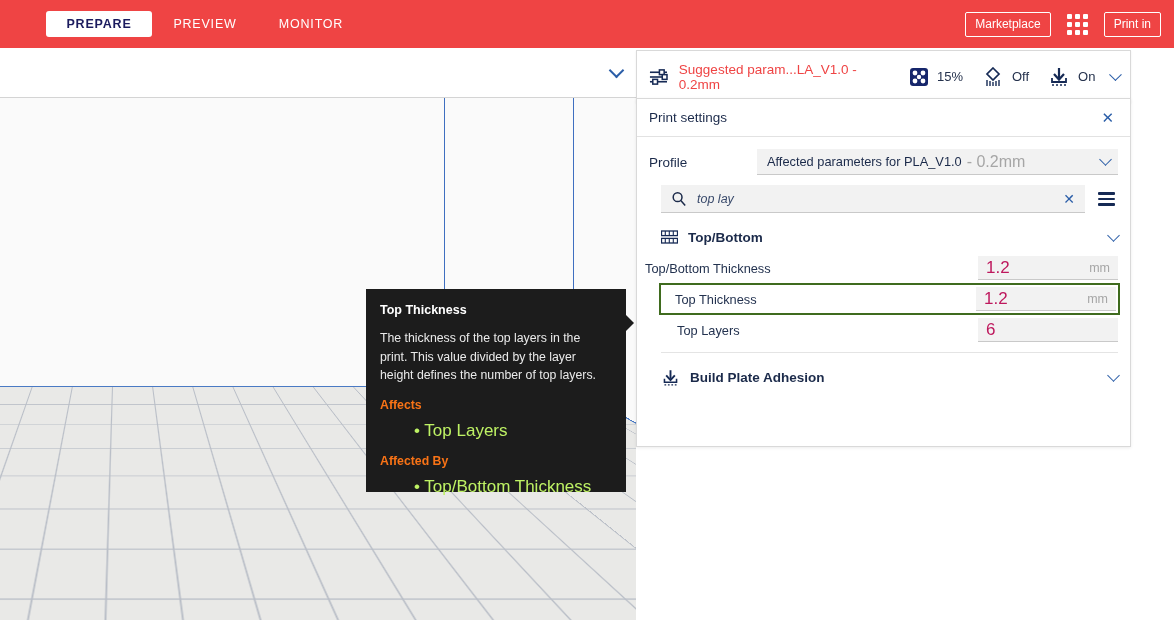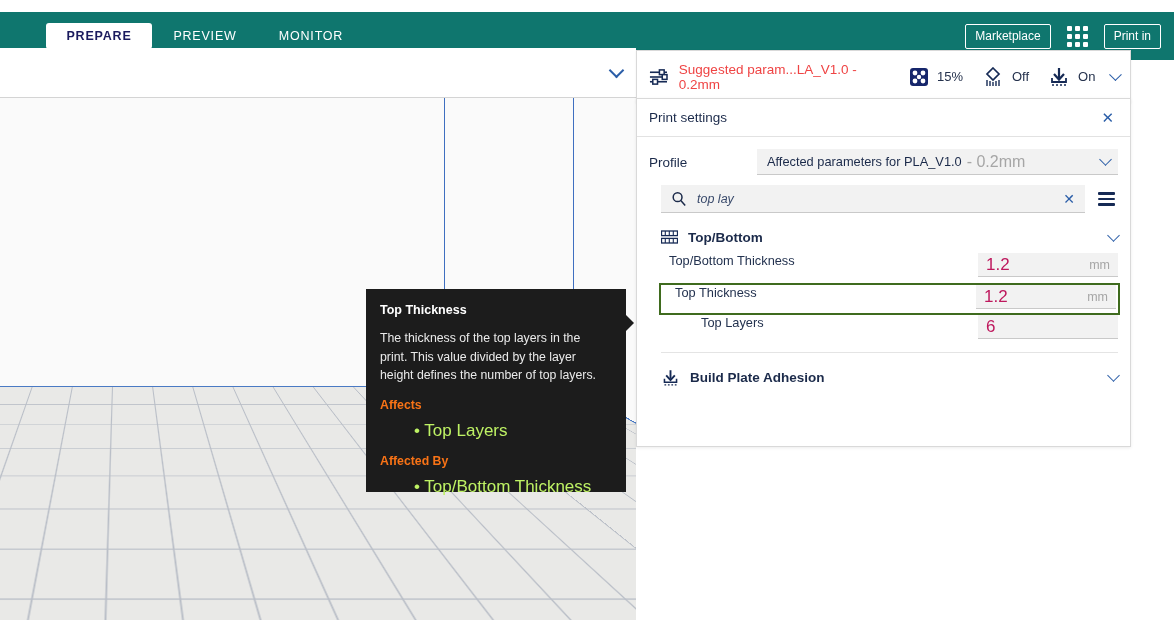--- a/index.html
+++ b/index.html
@@ -6,22 +6,22 @@
   html, body {
     width: 1174px; height: 620px;
     overflow: hidden;
     font-family: "Liberation Sans", sans-serif;
     background: #ffffff;
   }
   #app { position: relative; width: 1174px; height: 620px; }
 
   
   .topbar {
-    position: absolute; left: 0; top: 12px; width: 1174px; height: 48px;
-    background: #0f766e;
+    position: absolute; left: 0; top: 0; width: 1174px; height: 48px;
+    background: #ef4444;
     display: flex; align-items: center;
   }
   .stage-tabs { display: flex; align-items: center; margin-left: 46px; gap: 0px; }
   .stage-tab {
     height: 26px; min-width: 106px;
     display: flex; align-items: center; justify-content: center;
     font-size: 12.5px; letter-spacing: 0.8px; font-weight: 400;
     color: #ffffff; border-radius: 3px; cursor: pointer;
     padding: 0 14px;
   }
@@ -135,22 +135,22 @@
     display: flex; align-items: center; height: 31px;
     padding: 0 12px 0 24px; margin-top: 9px; cursor: pointer;
   }
   .cat-label { font-size: 13.5px; font-weight: 700; color: #1b2a4a; margin-left: 10px; }
   .cat-chev {
     margin-left: auto; width: 9px; height: 9px;
     border-right: 1.6px solid #2b5ea8; border-bottom: 1.6px solid #2b5ea8;
     transform: rotate(45deg); margin-bottom: 4px;
   }
   .setting-row {
-    display: flex; align-items: flex-start; height: 30px;
-    margin: 0 12px 0 32px; position: relative; gap: 28px;
+    display: flex; align-items: center; height: 30px;
+    margin: 0 12px 0 8px; position: relative; gap: 28px;
   }
   .setting-row.highlight {
     border: 2px solid #3f6b1e; margin-left: 22px; margin-right: 10px; height: 32px;
   }
   .setting-name { font-size: 12.8px; color: #23324f; }
   .setting-row.lvl1 .setting-name { padding-left: 14px; }
   .setting-row.lvl2 .setting-name { padding-left: 32px; }
   .setting-val {
     margin-left: auto; width: 140px; height: 24px; background: #f2f2f2;
     border-bottom: 1px solid #c9c9c9; display: flex; align-items: center;

